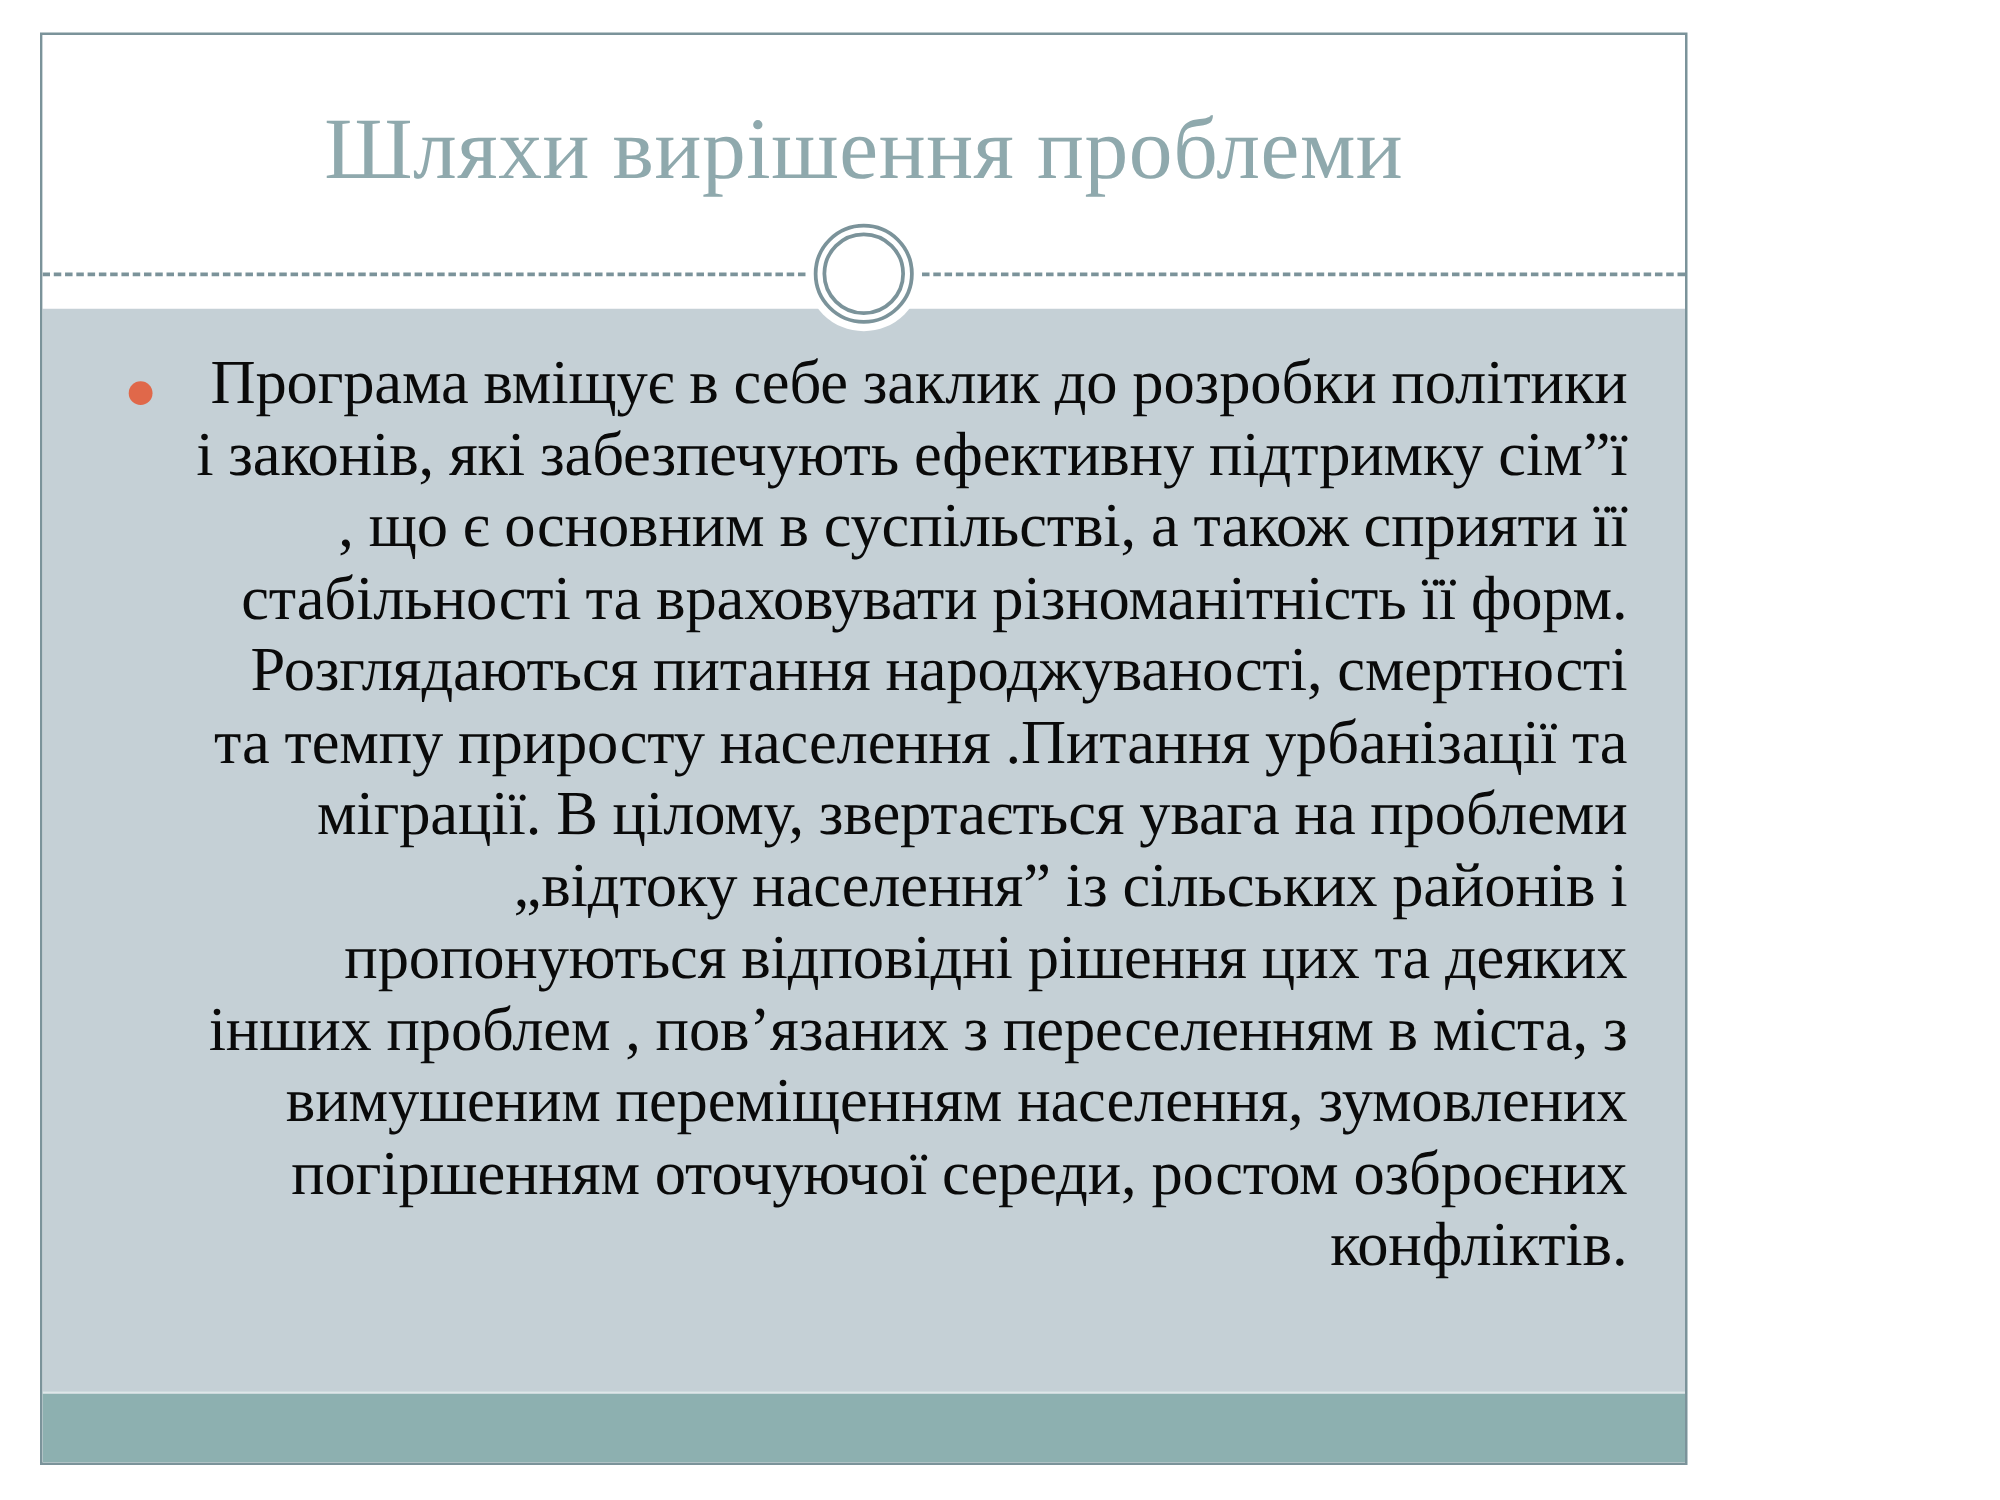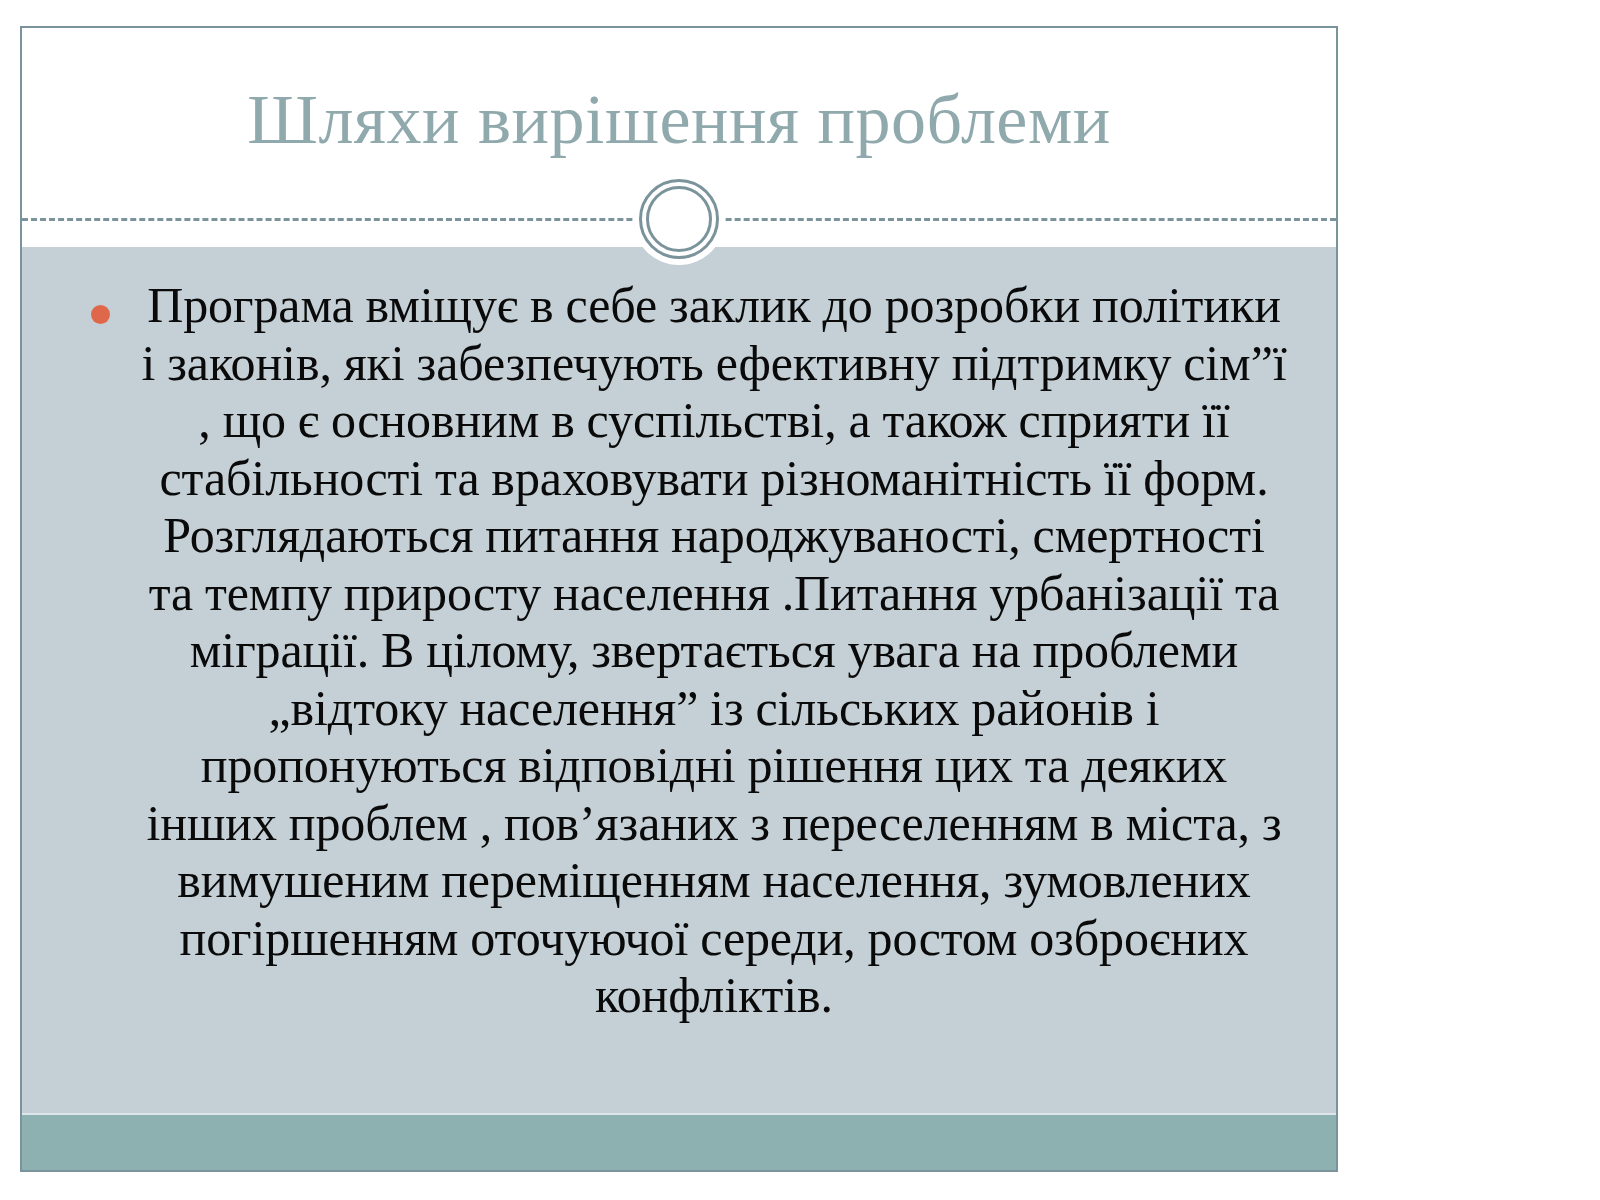--- a/index.html
+++ b/index.html
@@ -19,21 +19,21 @@
     position: absolute;
     left: 0;
     top: 0;
     width: 1600px;
     height: 1200px;
     background: #ffffff;
   }
 
   .slide {
     position: absolute;
-    left: 20px;
+    left: 32px;
     top: 26px;
     width: 1318px;
     height: 1146px;
     background: #ffffff;
     border: 2px solid #7b939a;
     box-sizing: border-box;
     overflow: hidden;
   }
 
   
@@ -148,21 +148,21 @@
     border-radius: 50%;
     background: #e0684a;
   }
 
   .bullet-text {
     display: block;
     font-family: "Liberation Serif", "DejaVu Serif", serif;
     font-size: 50px;
     line-height: 57.5px;
     color: #0a0a0a;
-    text-align: center;
+    text-align: right;
     word-spacing: -0.5px;
     letter-spacing: -0.1px;
   }
 </style>
 </head>
 <body>
 
 <div class="slide-canvas">
   <div class="slide">
 

